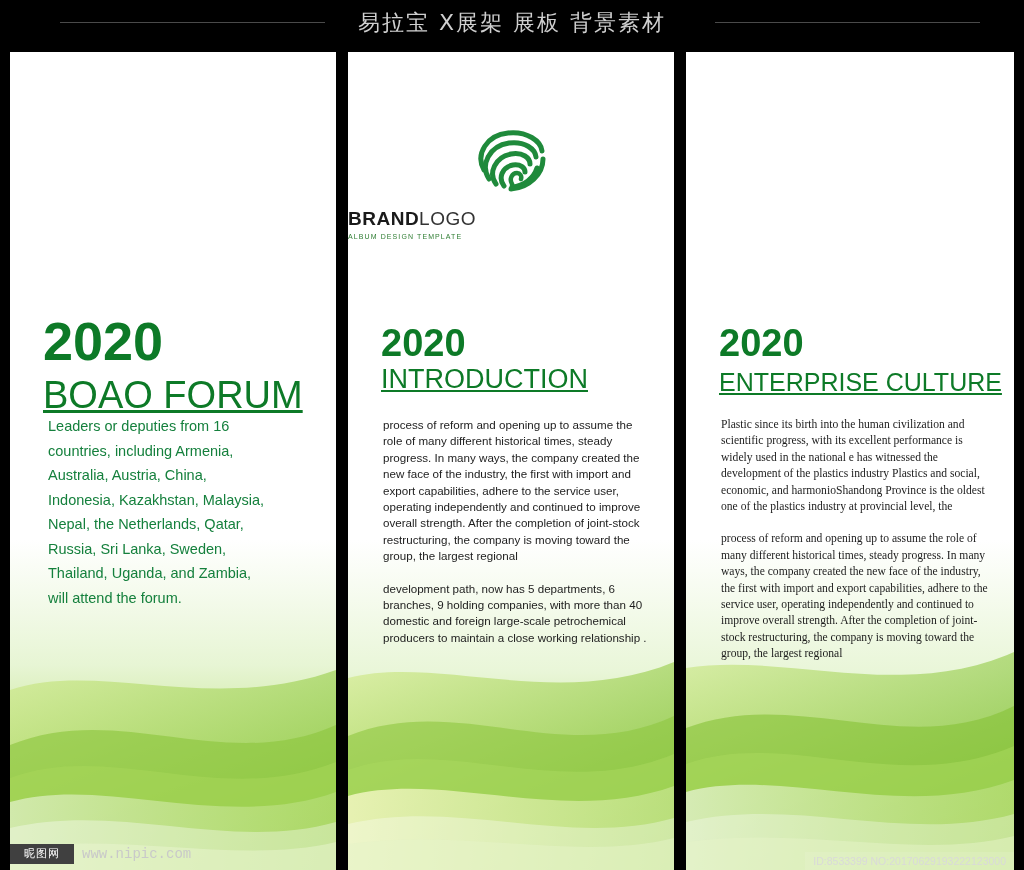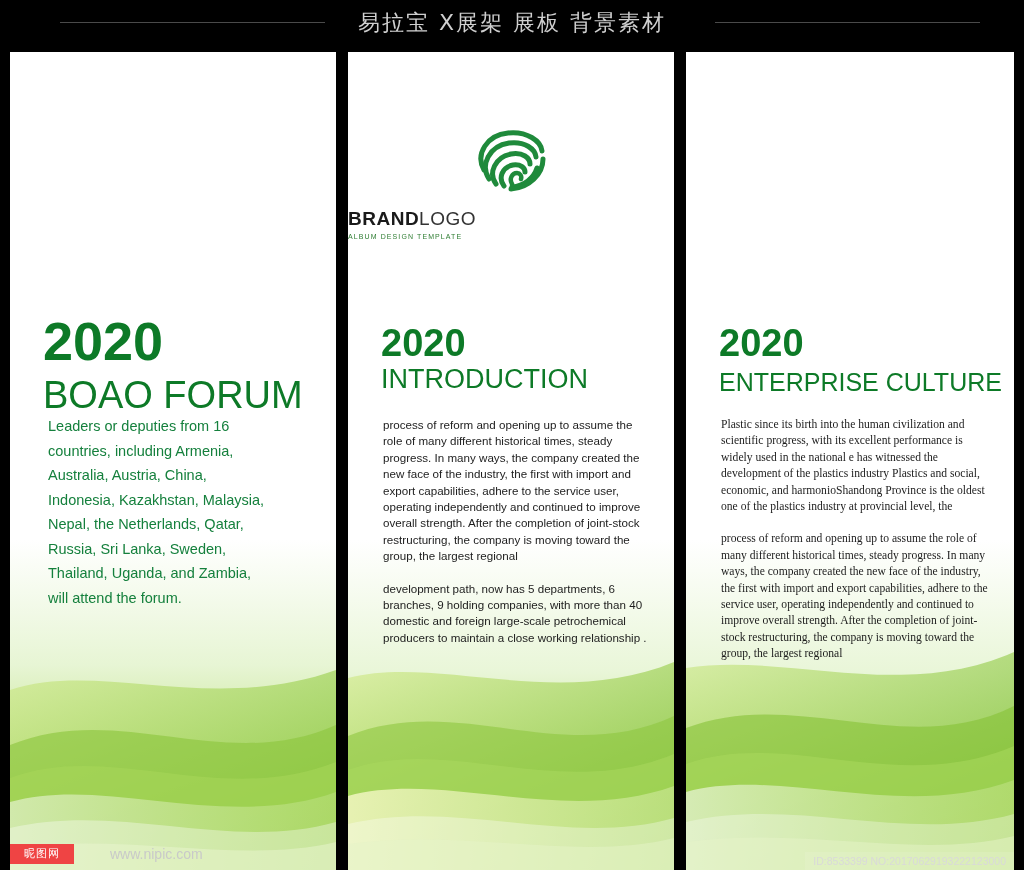--- a/index.html
+++ b/index.html
@@ -105,20 +105,21 @@
   .year {
     color: #0d7a27;
     font-weight: bold;
     line-height: 1;
     font-family: "Liberation Sans", sans-serif;
   }
   .subtitle {
     color: #0d7a27;
     line-height: 1;
     font-family: "Liberation Sans", sans-serif;
+    text-decoration: underline;
   }
 
   .p1 .heading { position: absolute; left: 33px; top: 262px; }
   .p1 .year     { font-size: 54px; }
   .p1 .subtitle { font-size: 38px; margin-top: 8px; }
 
   .p2 .heading { position: absolute; left: 33px; top: 272px; }
   .p2 .year     { font-size: 38px; }
   .p2 .subtitle { font-size: 27px; margin-top: 4px; }
 
@@ -154,33 +155,32 @@
   
   .footer-left {
     position: absolute;
     left: 10px; bottom: 6px;
     display: flex;
     align-items: center;
     gap: 8px;
   }
   .nipic-logo {
     width: 64px; height: 20px;
-    background: #ef4444;
+    background: #404040;
     color: #fff;
     font-size: 11px;
     line-height: 20px;
     text-align: center;
     letter-spacing: 1px;
     font-family: "DejaVu Sans", sans-serif;
   }
   .nipic-url {
     color: #c9c9c9;
     font-size: 14px;
-    font-family: Liberation Sans, sans-serif;
-    margin-left: 28px;
+    font-family: Liberation Mono, monospace;
   }
   .footer-right {
     position: absolute;
     right: 10px; bottom: 0;
     background: rgba(255,255,255,0.10);
     color: #d9d9d9;
     font-size: 10.5px;
     padding: 3px 8px;
     font-family: "Liberation Sans", sans-serif;
   }

